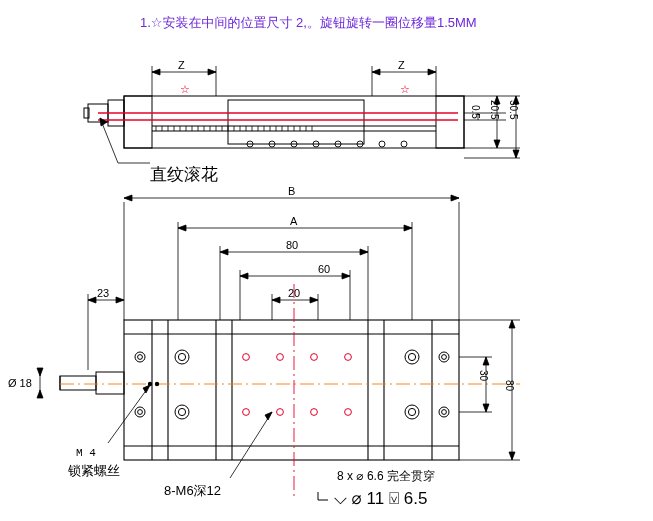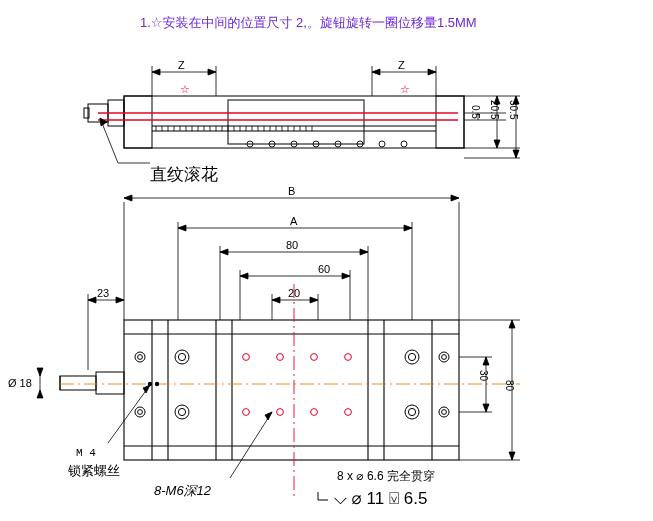--- a/index.html
+++ b/index.html
@@ -284,16 +284,16 @@
 <div class="t" style="left:286px;top:264px;margin-left:32px;">60</div>
 <div class="t" style="left:288px;top:288px;">20</div>
 <div class="t" style="left:97px;top:288px;">23</div>
 
 <div class="t" style="left:8px;top:378px;">Ø 18</div>
 <div class="t small vert" style="left:478px;top:370px;">30</div>
 <div class="t small vert" style="left:504px;top:380px;">80</div>
 
 <div class="t" style="left:76px;top:448px;font-family:Liberation Mono, monospace;">M 4</div>
 <div class="t big" style="left:68px;top:464px;">锁紧螺丝</div>
-<div class="t big" style="left:154px;top:484px;font-style:italic;">8-M6深12</div>
+<div class="t big" style="left:164px;top:484px;">8-M6深12</div>
 
 <div class="t" style="left:318px;top:470px;font-size:12px;margin-left:19px;">8 x  ⌀ 6.6 完全贯穿</div>
 <div class="t" style="left:334px;top:490px;font-size:17px;">⌵  ⌀ 11 ⍌ 6.5</div>
 
 </body></html>

